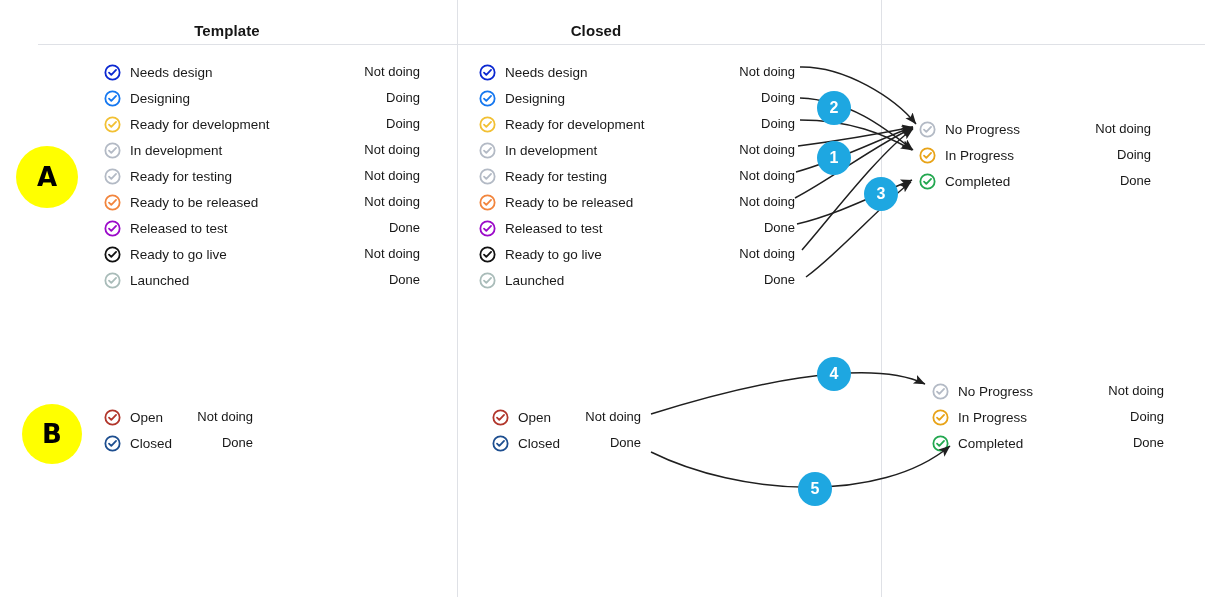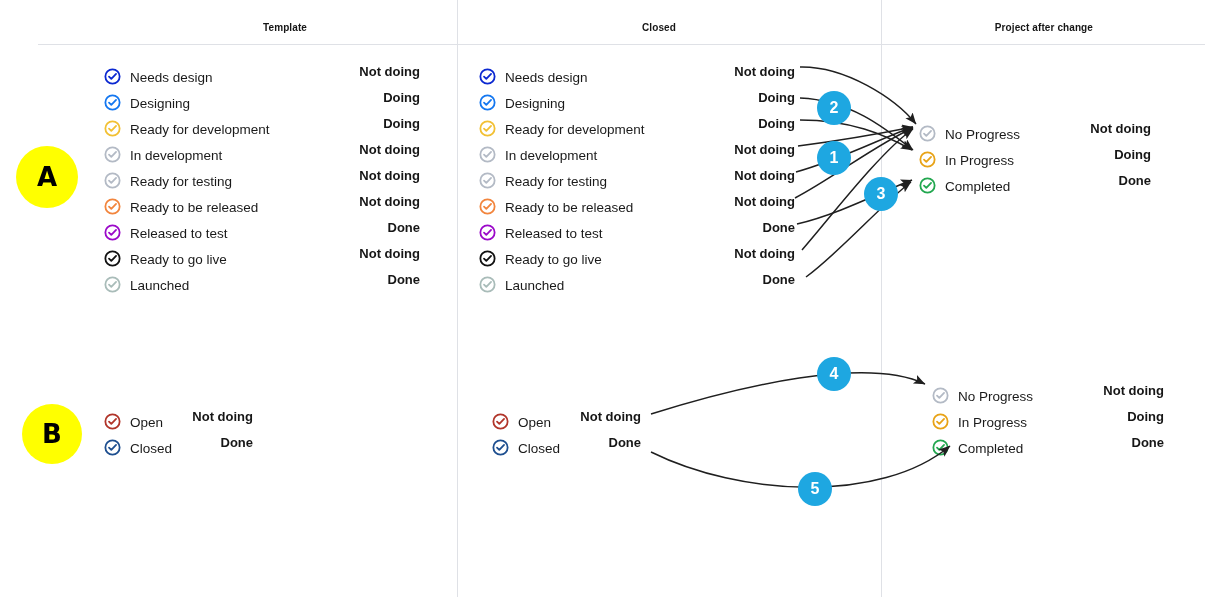--- a/index.html
+++ b/index.html
@@ -9,36 +9,36 @@
     position:relative;overflow:hidden;
   }
   .stage{position:absolute;left:0;top:0;width:1205px;height:597px;}
 
   
   .vline{position:absolute;width:1px;background:#dfe1e6;}
   .hline{position:absolute;height:1px;background:#dfe1e6;}
 
   
   .col-header{
-    position:absolute;text-align:right;
-    font-size:10px;font-weight:bold;color:#161616;
+    position:absolute;text-align:center;
+    font-size:15px;font-weight:bold;color:#161616;
     letter-spacing:0.1px;white-space:nowrap;
   }
 
   
   .rowset{position:absolute;}
-  .srow{position:relative;height:26px;display:flex;align-items:flex-end;}
+  .srow{position:relative;height:26px;display:flex;align-items:center;}
   .sicon{width:17px;height:17px;flex:0 0 17px;display:block;}
   .slabel{
     font-size:13.5px;color:#1a1a1a;margin-left:9px;white-space:nowrap;
     font-weight:400;
   }
   .sval{
     position:absolute;right:0;top:0;height:26px;line-height:26px;
-    font-size:13px;font-weight:bold;color:#161616;white-space:nowrap;
+    font-size:13px;font-weight:normal;color:#161616;white-space:nowrap;
   }
 
   
   .secbadge{
     position:absolute;border-radius:50%;
     display:flex;align-items:center;justify-content:center;
     font-size:26px;font-weight:bold;color:#000000;
     font-family:"DejaVu Sans","Liberation Sans",sans-serif;
   }
 
@@ -56,21 +56,20 @@
 <body>
 
 <div class="stage">
 
   <div class="vline" style="left:457px;top:0;height:597px;"></div>
   <div class="vline" style="left:881px;top:0;height:597px;"></div>
   <div class="hline" style="left:38px;top:44px;width:1167px;"></div>
 
   <div class="col-header" style="left:147px;top:22px;width:160px;">Template</div>
   <div class="col-header" style="left:516px;top:22px;width:160px;">Closed</div>
-  <div class="col-header" style="left:893px;top:22px;width:200px;">Project after change</div>
 
   <div class="secbadge" style="left:16px;top:146px;width:62px;height:62px;background:#ffff00;">
     <span>A</span>
   </div>
   <div class="secbadge" style="left:22px;top:404px;width:60px;height:60px;background:#ffff00;">
     <span>B</span>
   </div>
 
   <div class="rowset" id="a-template" style="left:104px;top:59px;width:316px;">
       <div class="srow">

